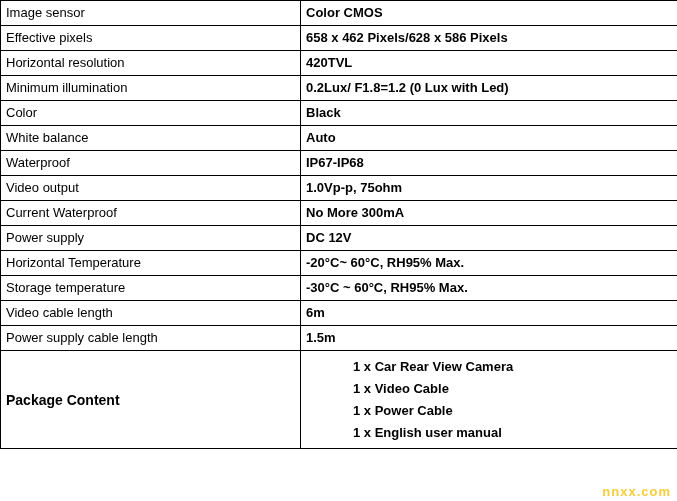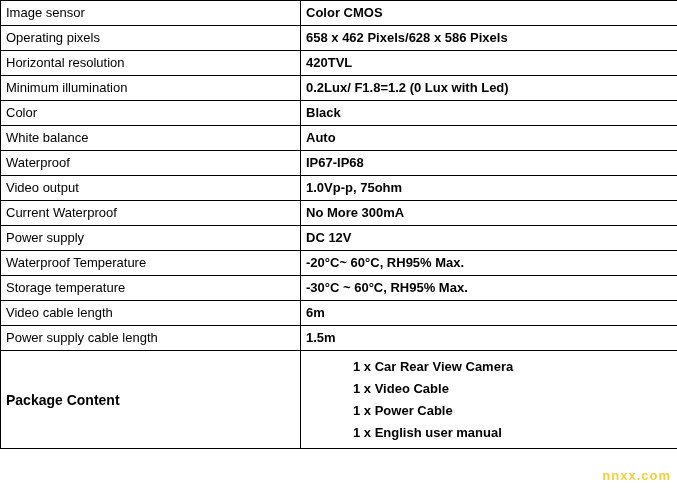--- a/index.html
+++ b/index.html
@@ -47,41 +47,41 @@
     padding-top: 5px;
   }
   .pkg-line {
     display: block;
     line-height: 22px;
     margin-left: 47px;
   }
   .watermark {
     position: absolute;
     right: 6px;
-    bottom: 18px;
+    bottom: 2px;
     font-size: 13px;
     font-weight: bold;
     color: #f5c518;
     opacity: 0.85;
     letter-spacing: 1px;
     pointer-events: none;
     font-family: "Liberation Sans", sans-serif;
   }
 </style>
 </head>
 <body>
 
 <table class="spec-table">
   <tbody>
     <tr>
       <td class="label">Image sensor</td>
       <td class="value">Color CMOS</td>
     </tr>
     <tr>
-      <td class="label">Operating pixels</td>
+      <td class="label">Effective pixels</td>
       <td class="value">658 x 462 Pixels/628 x 586 Pixels</td>
     </tr>
     <tr>
       <td class="label">Horizontal resolution</td>
       <td class="value">420TVL</td>
     </tr>
     <tr>
       <td class="label">Minimum illumination</td>
       <td class="value">0.2Lux/ F1.8=1.2 (0 Lux with Led)</td>
     </tr>
@@ -103,21 +103,21 @@
     </tr>
     <tr>
       <td class="label">Current Waterproof</td>
       <td class="value">No More 300mA</td>
     </tr>
     <tr>
       <td class="label">Power supply</td>
       <td class="value">DC 12V</td>
     </tr>
     <tr>
-      <td class="label">Waterproof Temperature</td>
+      <td class="label">Horizontal Temperature</td>
       <td class="value">-20°C~ 60°C, RH95% Max.</td>
     </tr>
     <tr>
       <td class="label">Storage temperature</td>
       <td class="value">-30°C ~ 60°C, RH95% Max.</td>
     </tr>
     <tr>
       <td class="label">Video cable length</td>
       <td class="value">6m</td>
     </tr>

